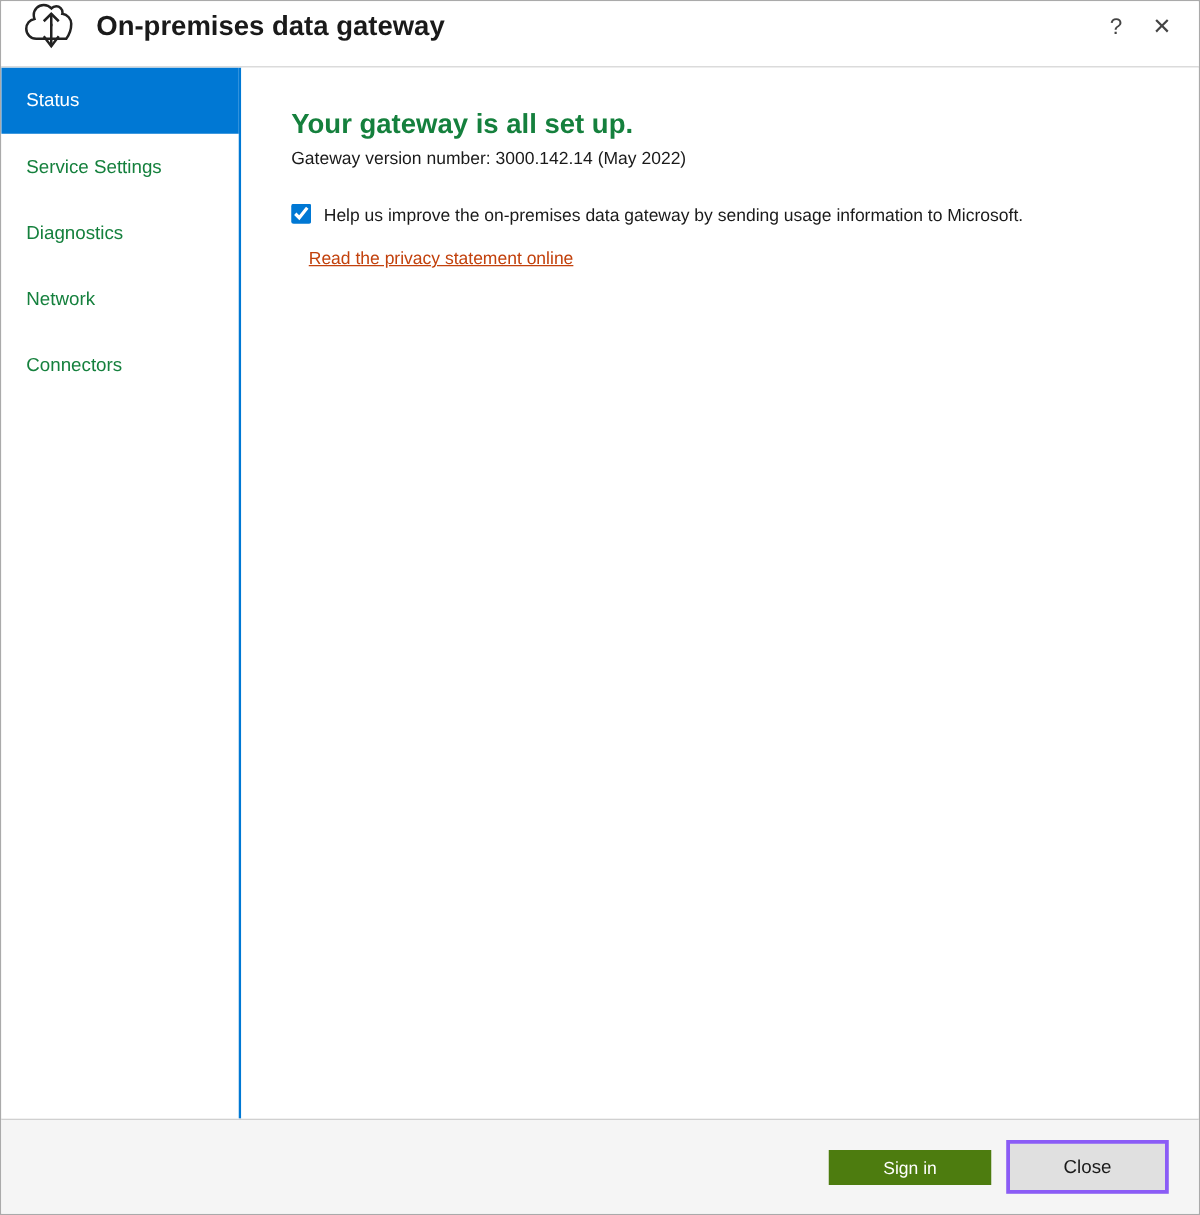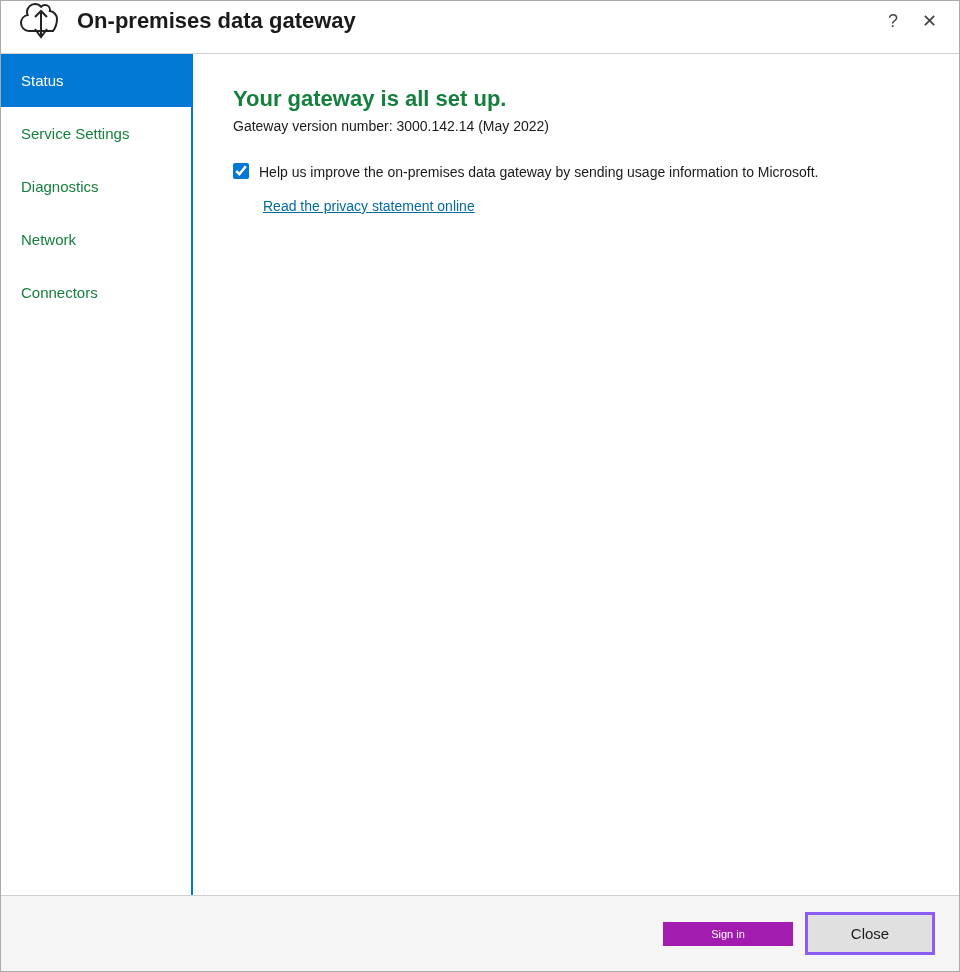--- a/index.html
+++ b/index.html
@@ -155,43 +155,43 @@
     }
 
     .checkbox-label {
       font-size: 14px;
       color: #1a1a1a;
       line-height: 1.5;
     }
 
     .privacy-link {
       font-size: 14px;
-      color: #0369a1;
+      color: #c2410c;
       text-decoration: underline;
       cursor: pointer;
-      margin-left: 30px;
+      margin-left: 14px;
     }
 
     .footer {
       display: flex;
       justify-content: flex-end;
       align-items: center;
       padding: 16px 24px;
       background: #f5f5f5;
       border-top: 1px solid #d0d0d0;
       gap: 12px;
       flex-shrink: 0;
     }
 
     .btn-signin {
-      background: #a21caf;
+      background: #4d7c0f;
       color: #ffffff;
       border: none;
       padding: 6px 40px;
-      font-size: 11px;
+      font-size: 14px;
       cursor: pointer;
       min-width: 130px;
     }
 
     .btn-close {
       background: #e0e0e0;
       color: #1a1a1a;
       border: 3px solid #8b5cf6;
       padding: 10px 40px;
       font-size: 15px;

